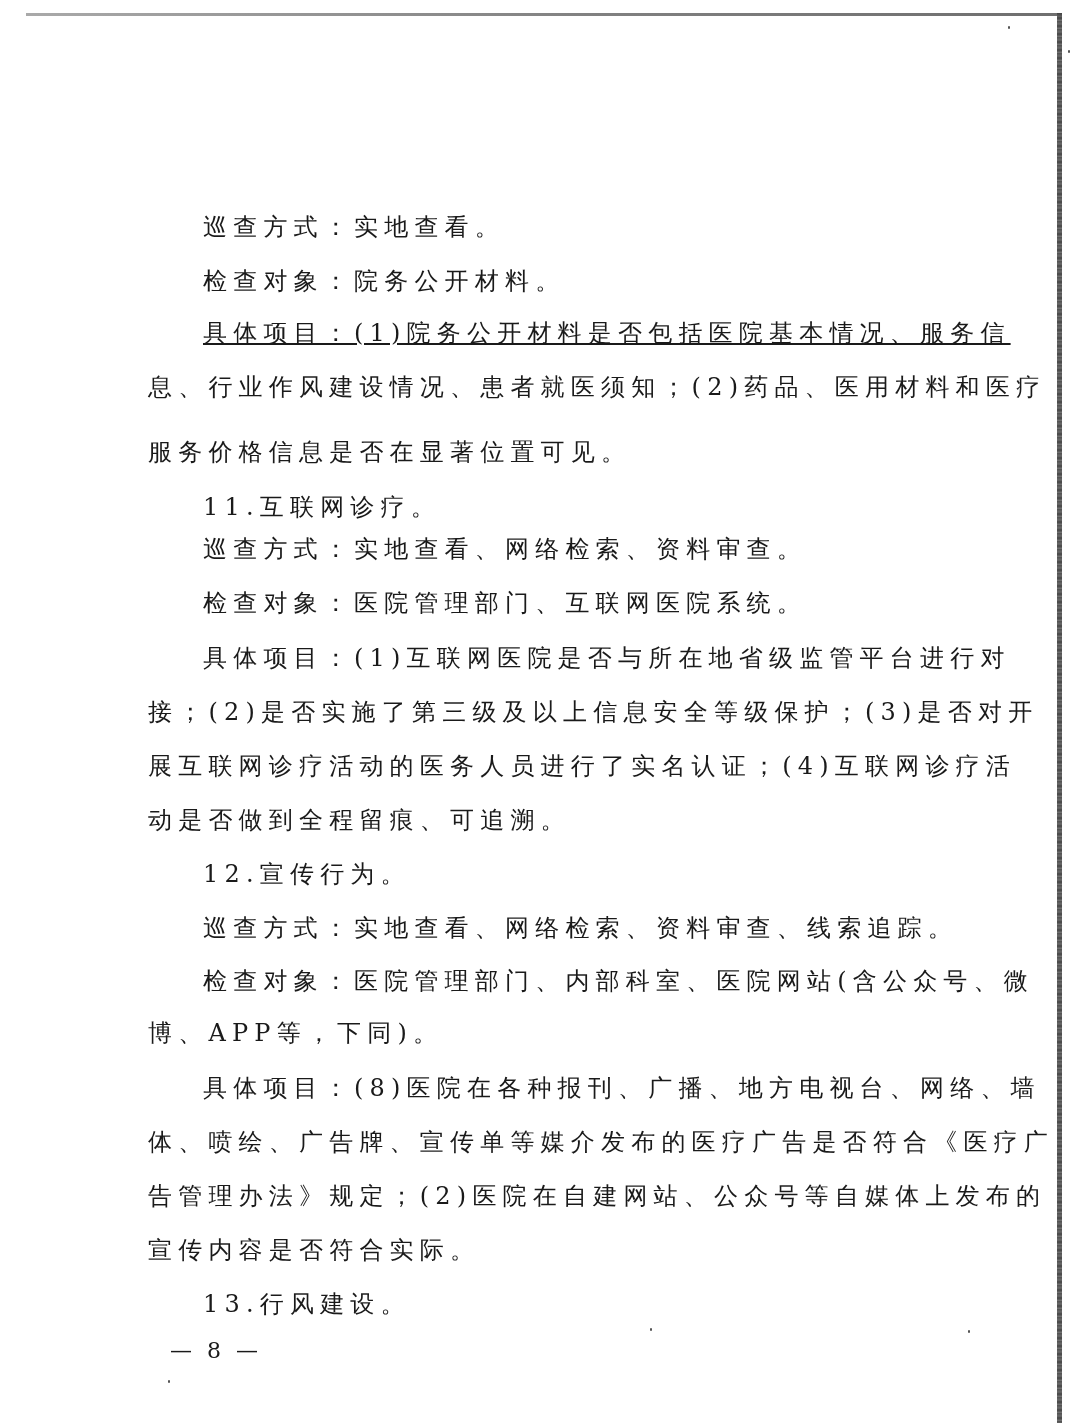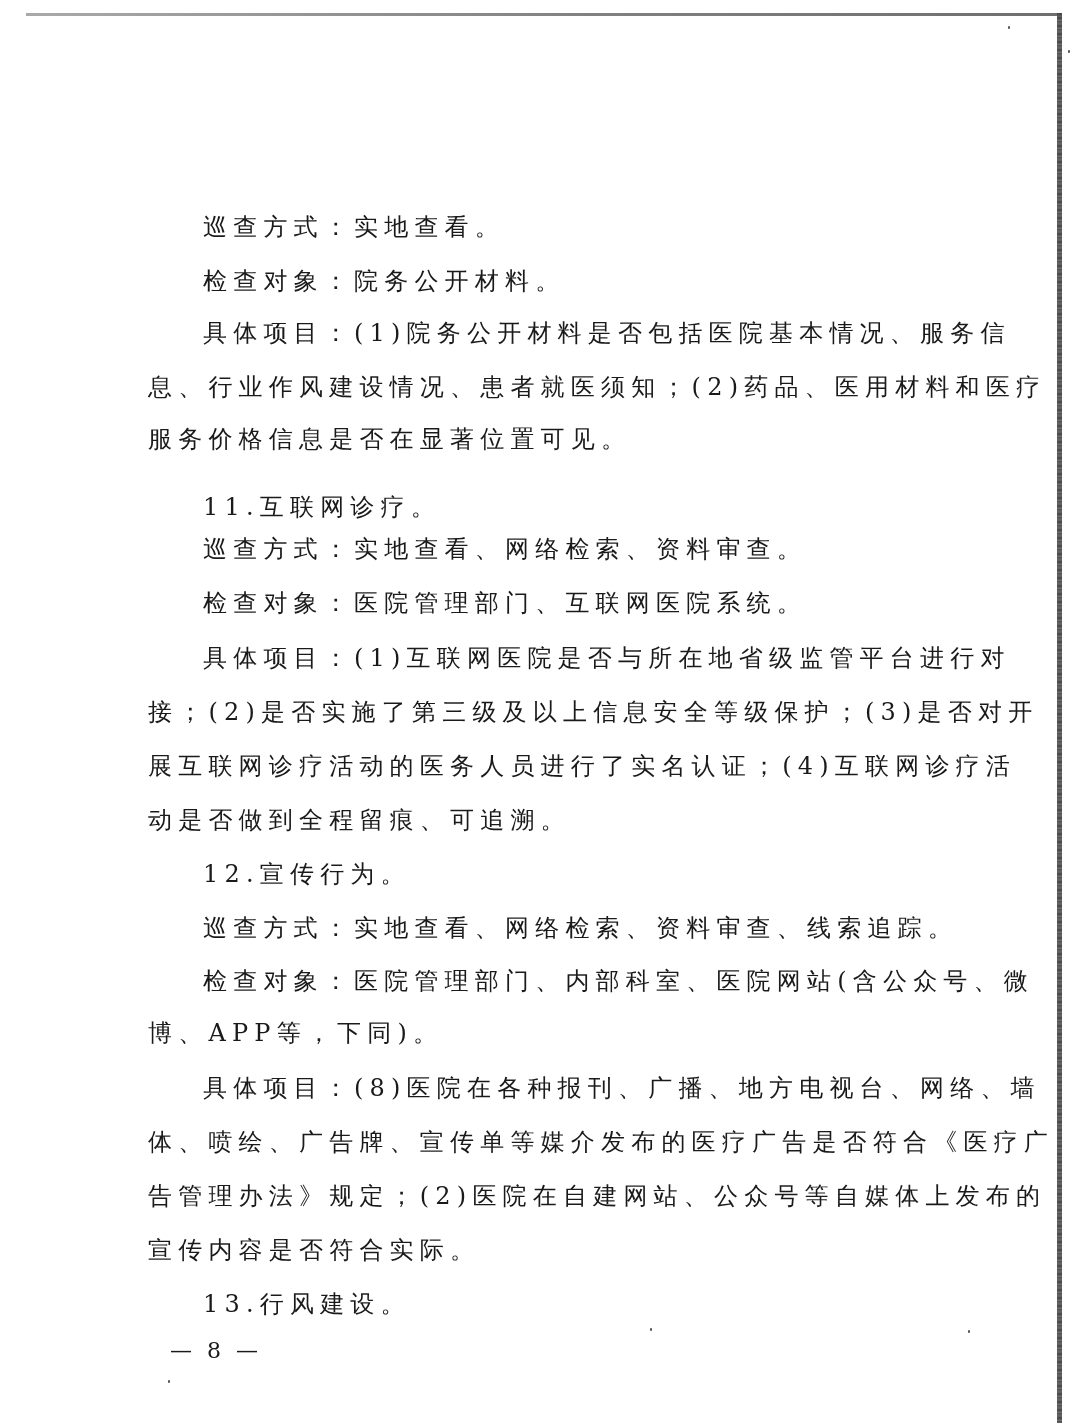--- a/index.html
+++ b/index.html
@@ -74,23 +74,23 @@
 <div class="scan-border-right"></div>
 <div class="speck" style="left:1008px;top:26px;"></div>
 <div class="speck" style="left:1068px;top:50px;"></div>
 <div class="speck" style="left:650px;top:1328px;"></div>
 <div class="speck" style="left:968px;top:1330px;"></div>
 <div class="speck" style="left:168px;top:1380px;"></div>
 
 <div class="page">
   <div class="line indent" style="top:0px;text-align:right;">巡查方式：实地查看。</div>
   <div class="line indent" style="top:54px;">检查对象：院务公开材料。</div>
-  <div class="line indent" style="top:106px;">具体项目：(1)院务公开材料是否包括医院基本情况、服务信</div>
+  <div class="line indent" style="top:106px;text-decoration:underline;">具体项目：(1)院务公开材料是否包括医院基本情况、服务信</div>
   <div class="line" style="top:160px;">息、行业作风建设情况、患者就医须知；(2)药品、医用材料和医疗</div>
-  <div class="line" style="top:212px;text-align:right;">服务价格信息是否在显著位置可见。</div>
+  <div class="line" style="top:225px;text-align:right;">服务价格信息是否在显著位置可见。</div>
   <div class="line indent" style="top:280px;">11.互联网诊疗。</div>
   <div class="line indent" style="top:322px;">巡查方式：实地查看、网络检索、资料审查。</div>
   <div class="line indent" style="top:376px;">检查对象：医院管理部门、互联网医院系统。</div>
   <div class="line indent" style="top:431px;">具体项目：(1)互联网医院是否与所在地省级监管平台进行对</div>
   <div class="line" style="top:485px;">接；(2)是否实施了第三级及以上信息安全等级保护；(3)是否对开</div>
   <div class="line" style="top:539px;text-align:center;">展互联网诊疗活动的医务人员进行了实名认证；(4)互联网诊疗活</div>
   <div class="line" style="top:593px;">动是否做到全程留痕、可追溯。</div>
   <div class="line indent" style="top:647px;">12.宣传行为。</div>
   <div class="line indent" style="top:701px;">巡查方式：实地查看、网络检索、资料审查、线索追踪。</div>
   <div class="line indent" style="top:754px;">检查对象：医院管理部门、内部科室、医院网站(含公众号、微</div>

